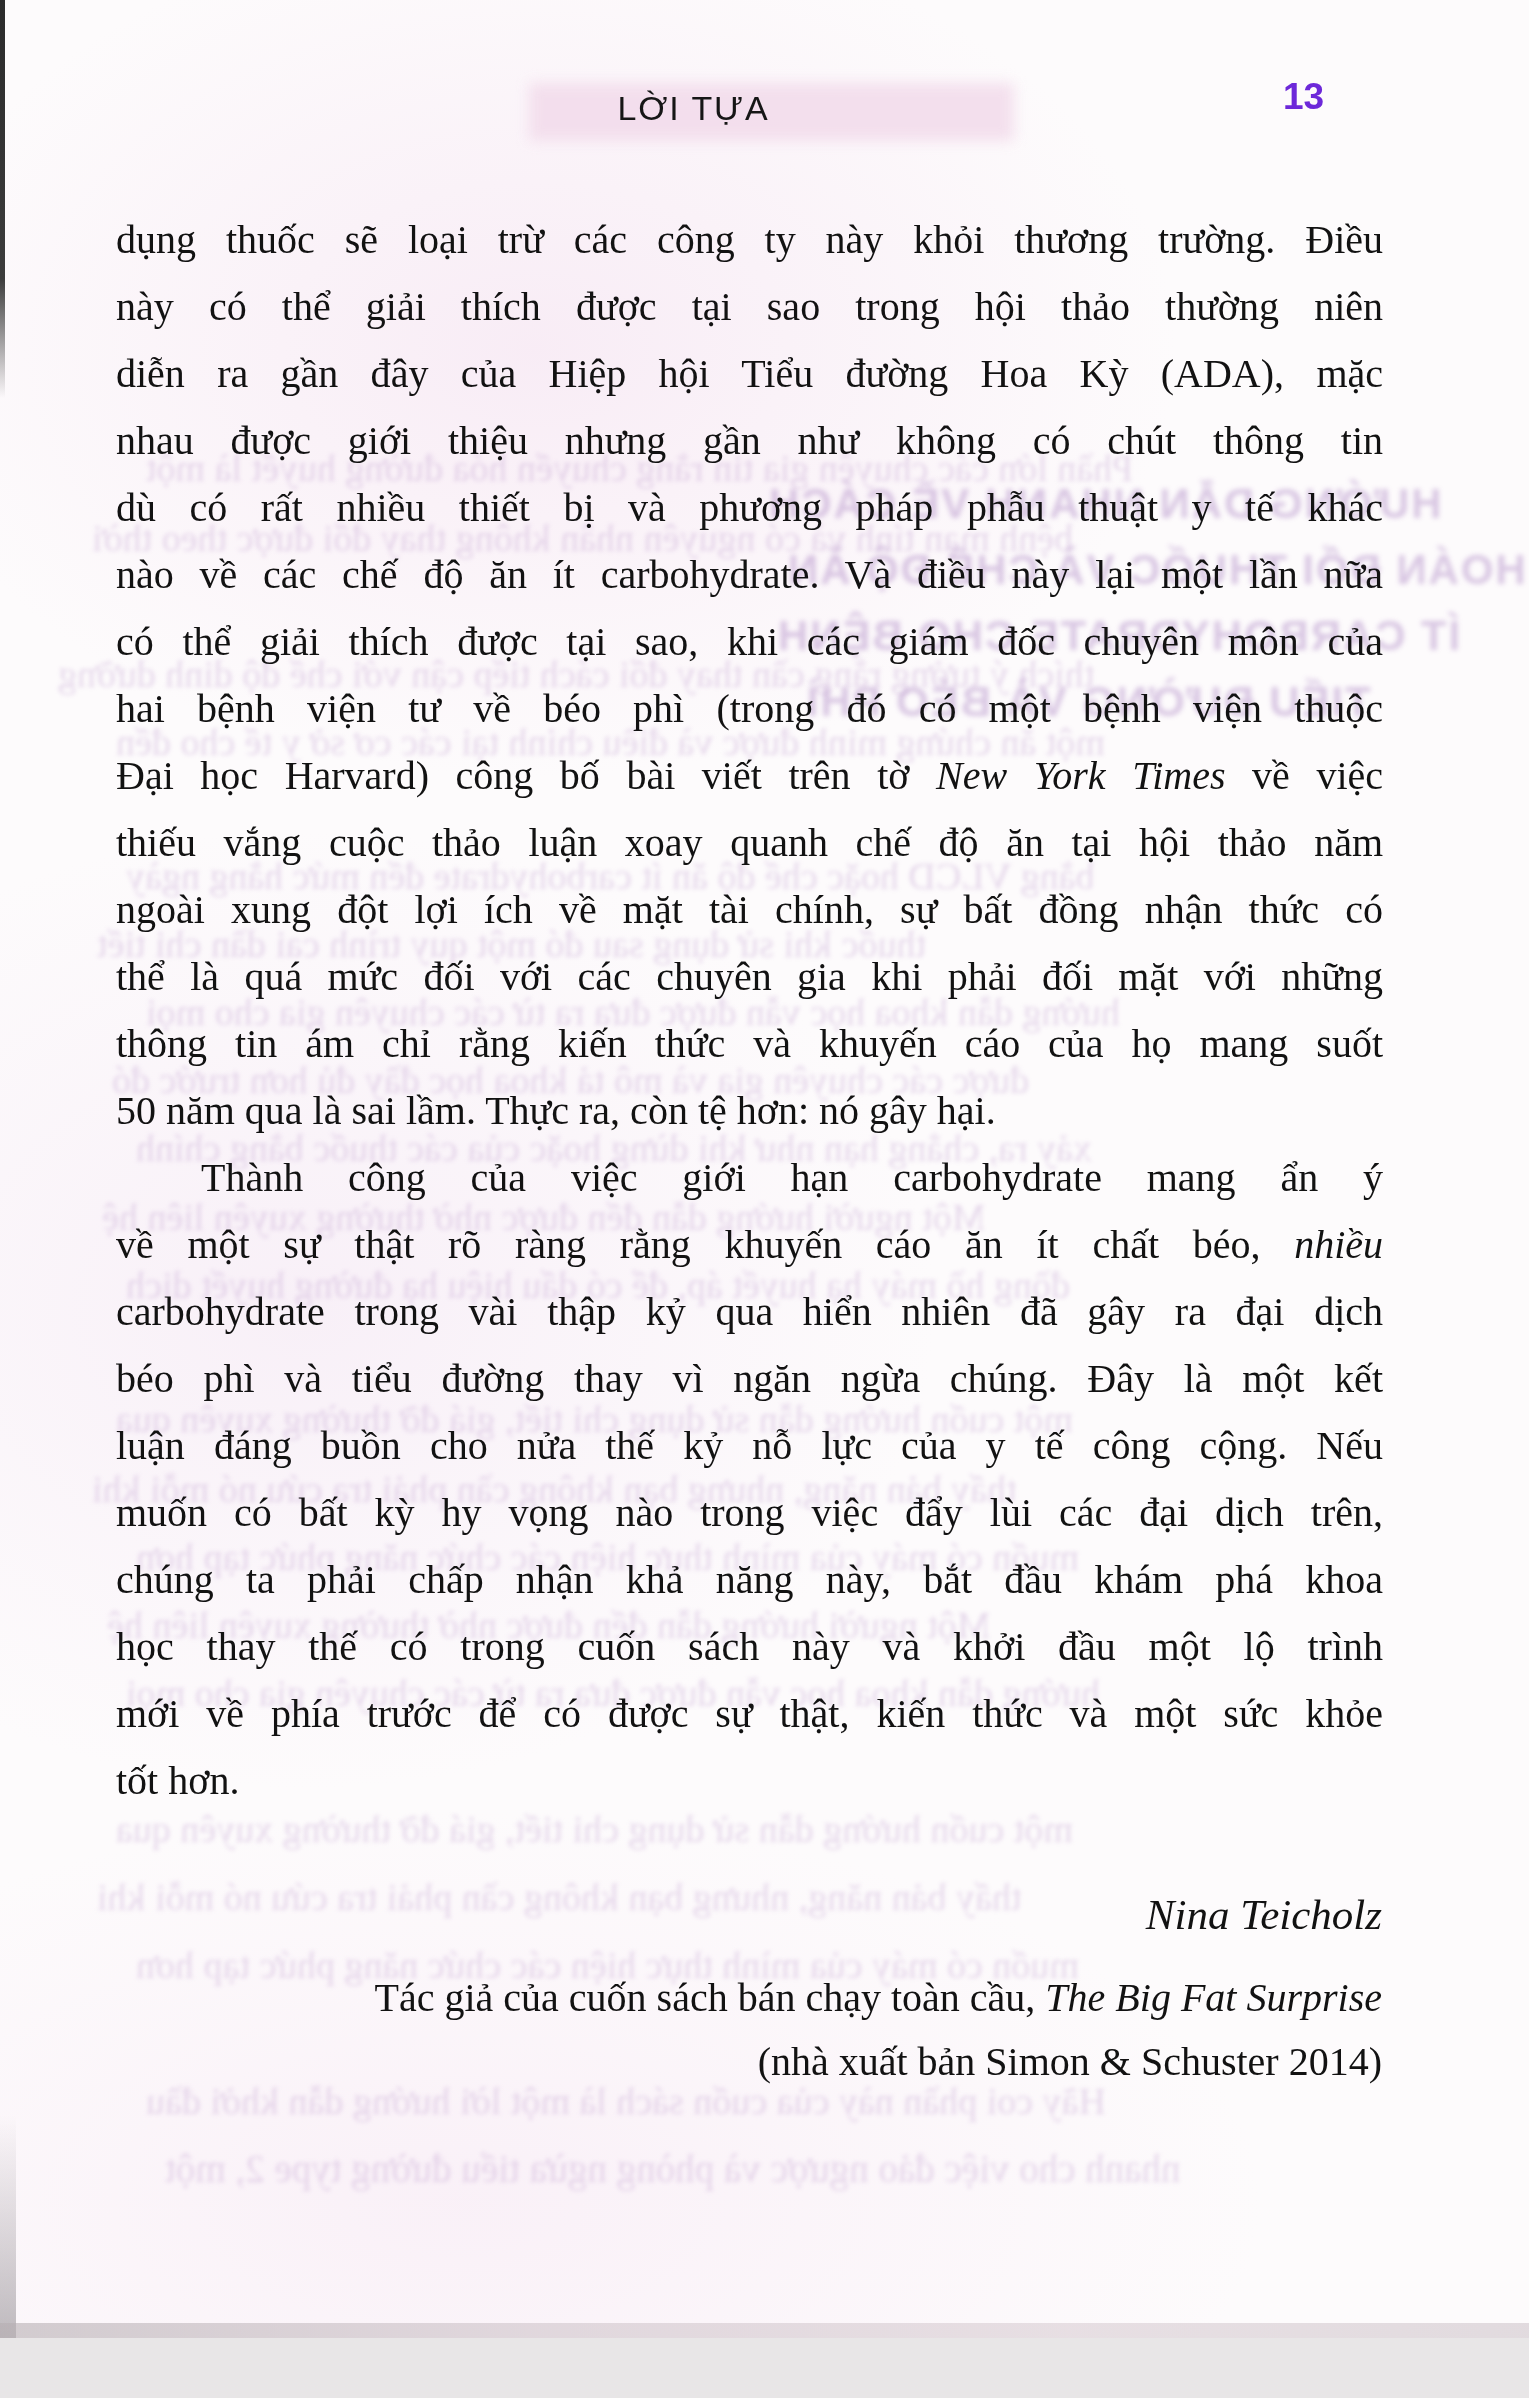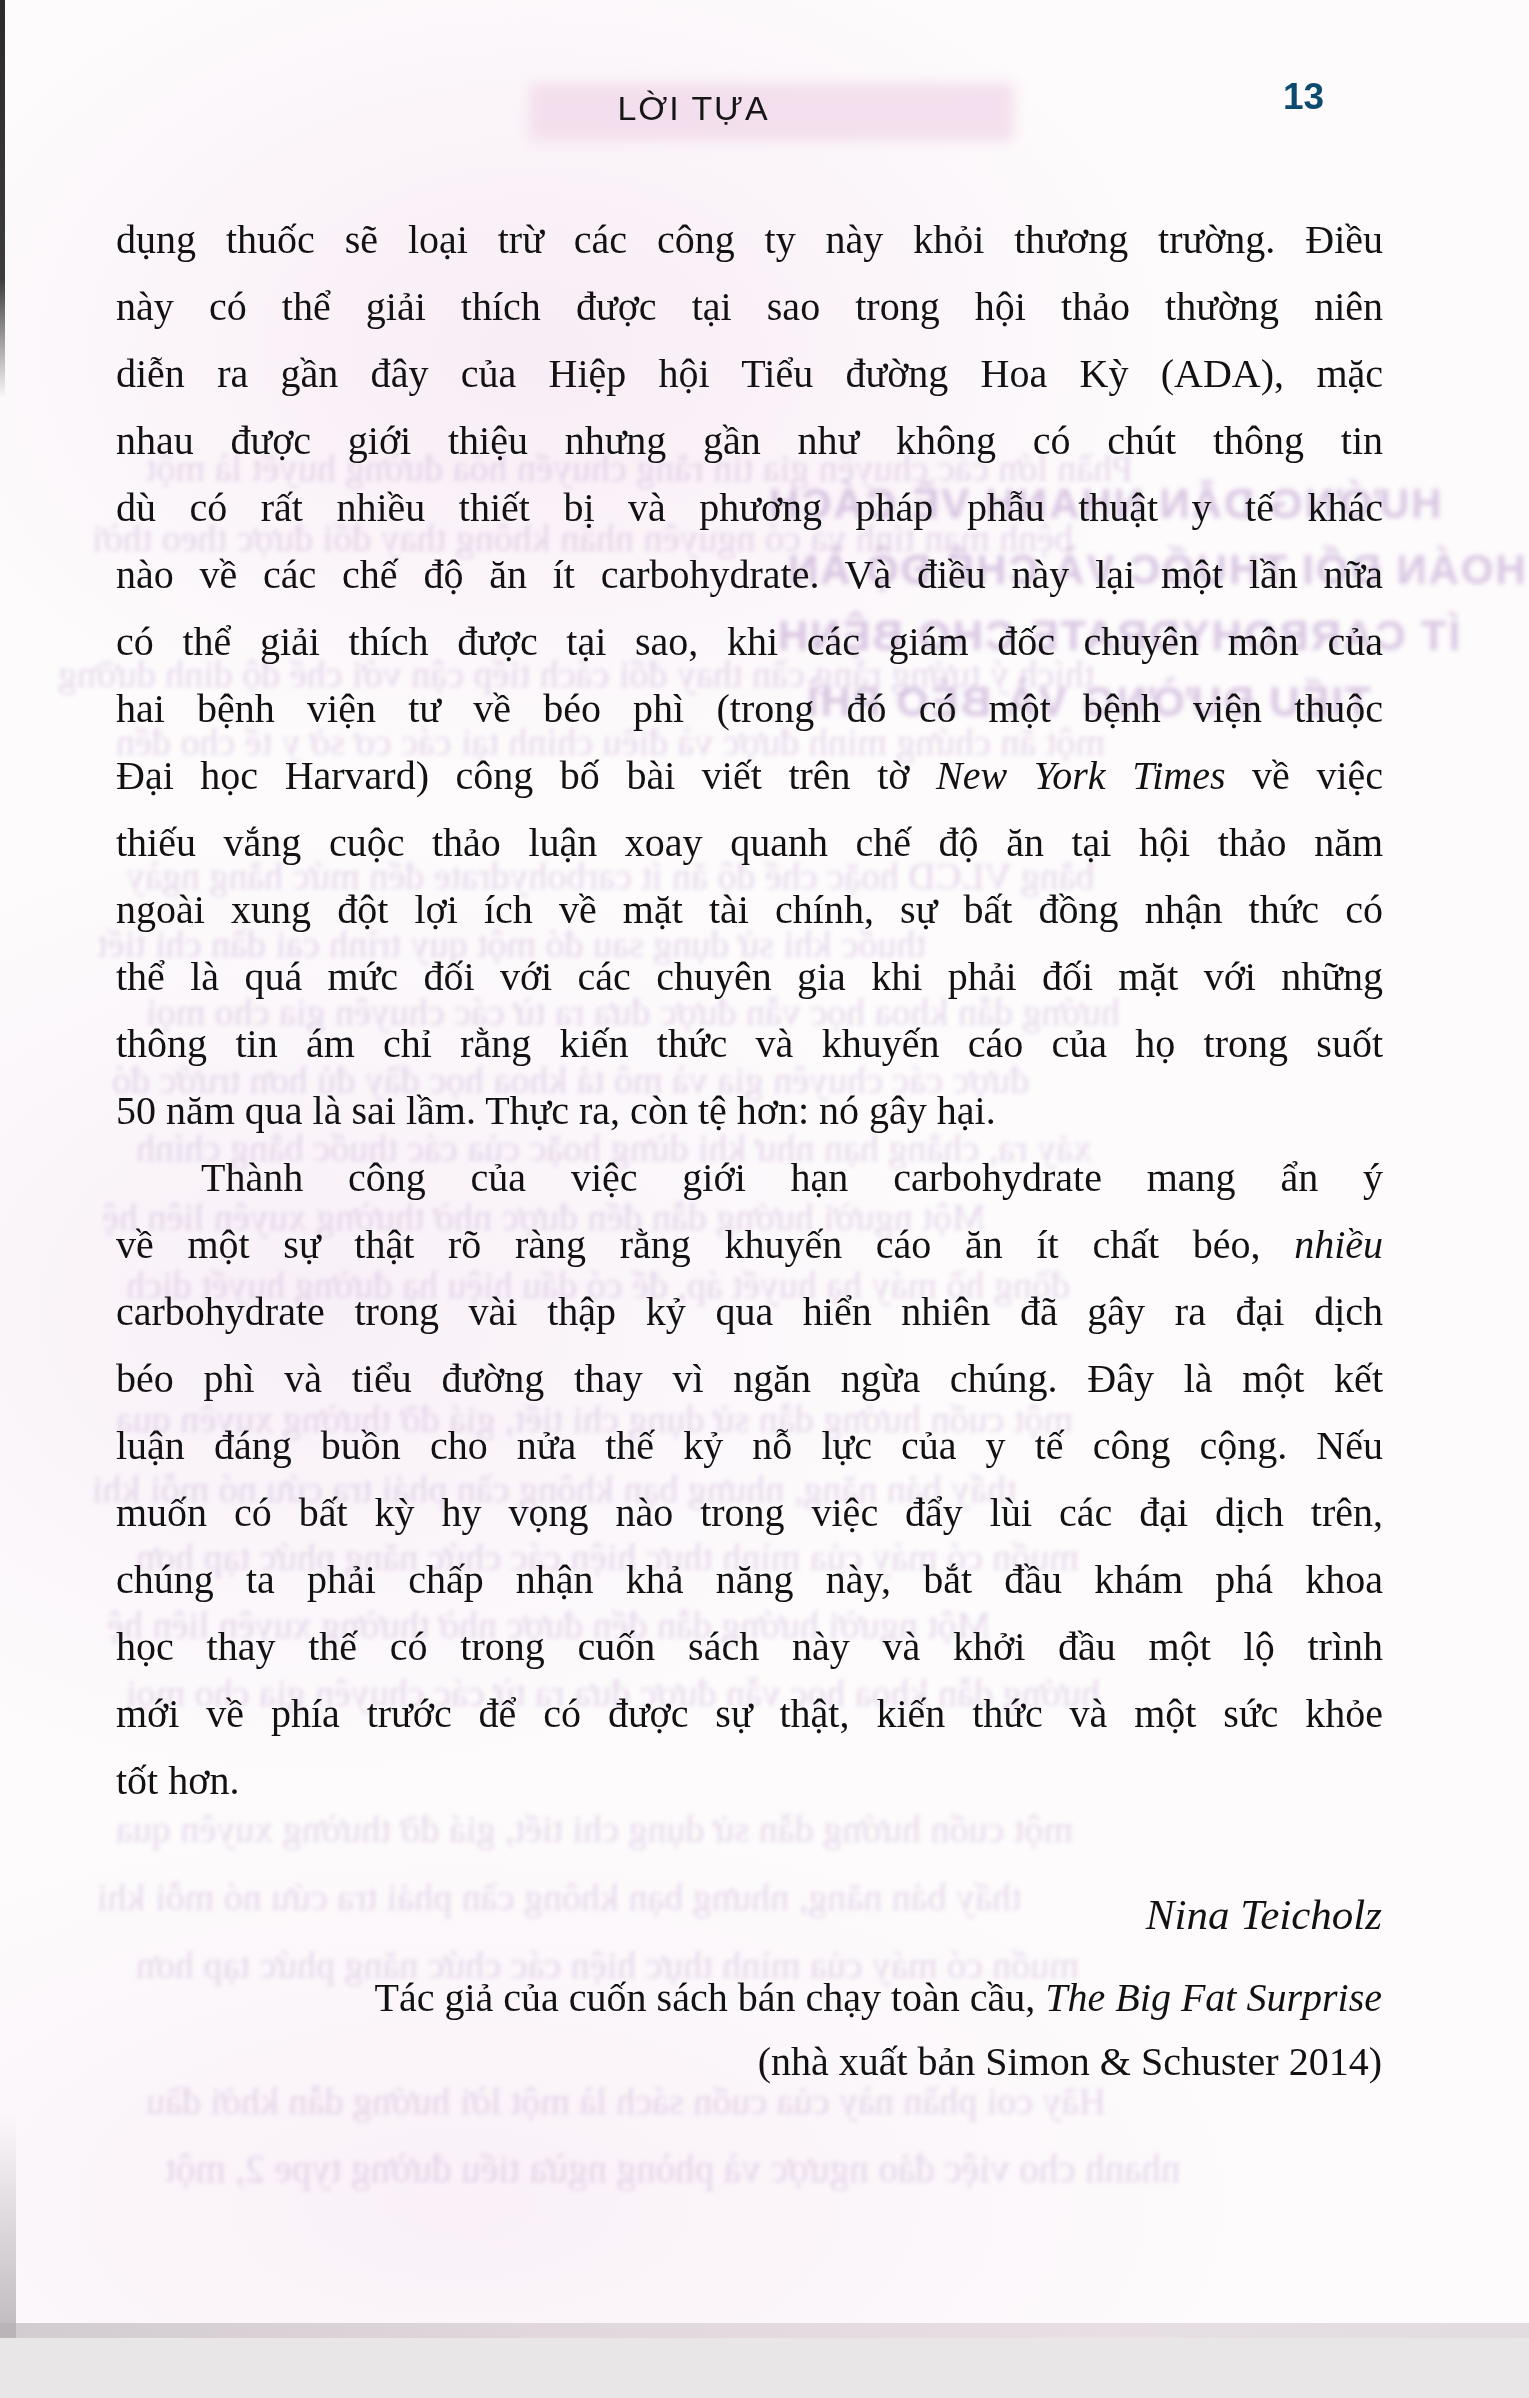--- a/index.html
+++ b/index.html
@@ -25,21 +25,21 @@
   .edge-left-bottom{position:absolute; left:0; bottom:0; width:15.5px; height:223px;
     background:linear-gradient(to top, rgba(140,135,140,.55), rgba(140,135,140,0));}
   .bottom-band{position:absolute; left:0; bottom:0; width:1529px; height:14.6px;
     background:linear-gradient(to right,#b6aeb2,#cfc4ca 35%,#d9cdd3 70%,#cfc5cb); opacity:.6;}
   
   .pagehead{position:absolute; left:116px; top:89px; width:1155px; text-align:center;
     font-family:"Liberation Sans","DejaVu Sans",sans-serif;
     font-size:34px; letter-spacing:1.9px; color:#161616;}
   .pagenum{position:absolute; left:1283px; top:76px;
     font-family:"Liberation Sans","DejaVu Sans",sans-serif;
-    font-weight:bold; font-size:37px; color:#0c4a6e;}
+    font-weight:bold; font-size:37px; color:#6d28d9;}
   
   .body{position:absolute; left:116px; top:206px; width:1267px;}
   .bline{height:67px; line-height:67px; font-size:40px; white-space:nowrap;}
   .j{white-space:normal; text-align:justify; text-align-last:justify;}
   .indent{text-indent:85px;}
   .it{font-style:italic;margin-top:8px;}
   
   .sig{position:absolute; right:147px; text-align:right; font-size:40px; white-space:nowrap;}
   .sig-author{top:1890px; font-style:italic; font-size:43px;}
   .sig-credit{top:1974px;}
@@ -96,21 +96,21 @@
     <div class="bline j">diễn ra gần đây của Hiệp hội Tiểu đường Hoa Kỳ (ADA), mặc</div>
     <div class="bline j">nhau được giới thiệu nhưng gần như không có chút thông tin</div>
     <div class="bline j">dù có rất nhiều thiết bị và phương pháp phẫu thuật y tế khác</div>
     <div class="bline j">nào về các chế độ ăn ít carbohydrate. Và điều này lại một lần nữa</div>
     <div class="bline j">có thể giải thích được tại sao, khi các giám đốc chuyên môn của</div>
     <div class="bline j">hai bệnh viện tư về béo phì (trong đó có một bệnh viện thuộc</div>
     <div class="bline j"><span>Đại học Harvard) công bố bài viết trên tờ </span><span class="it">New York Times</span><span> về việc</span></div>
     <div class="bline j">thiếu vắng cuộc thảo luận xoay quanh chế độ ăn tại hội thảo năm</div>
     <div class="bline j">ngoài xung đột lợi ích về mặt tài chính, sự bất đồng nhận thức có</div>
     <div class="bline j">thể là quá mức đối với các chuyên gia khi phải đối mặt với những</div>
-    <div class="bline j">thông tin ám chỉ rằng kiến thức và khuyến cáo của họ trong suốt</div>
+    <div class="bline j">thông tin ám chỉ rằng kiến thức và khuyến cáo của họ mang suốt</div>
     <div class="bline">50 năm qua là sai lầm. Thực ra, còn tệ hơn: nó gây hại.</div>
     <div class="bline j indent">Thành công của việc giới hạn carbohydrate mang ẩn ý</div>
     <div class="bline j"><span>về một sự thật rõ ràng rằng khuyến cáo ăn ít chất béo, </span><span class="it">nhiều</span></div>
     <div class="bline j">carbohydrate trong vài thập kỷ qua hiển nhiên đã gây ra đại dịch</div>
     <div class="bline j">béo phì và tiểu đường thay vì ngăn ngừa chúng. Đây là một kết</div>
     <div class="bline j">luận đáng buồn cho nửa thế kỷ nỗ lực của y tế công cộng. Nếu</div>
     <div class="bline j">muốn có bất kỳ hy vọng nào trong việc đẩy lùi các đại dịch trên,</div>
     <div class="bline j">chúng ta phải chấp nhận khả năng này, bắt đầu khám phá khoa</div>
     <div class="bline j">học thay thế có trong cuốn sách này và khởi đầu một lộ trình</div>
     <div class="bline j">mới về phía trước để có được sự thật, kiến thức và một sức khỏe</div>

